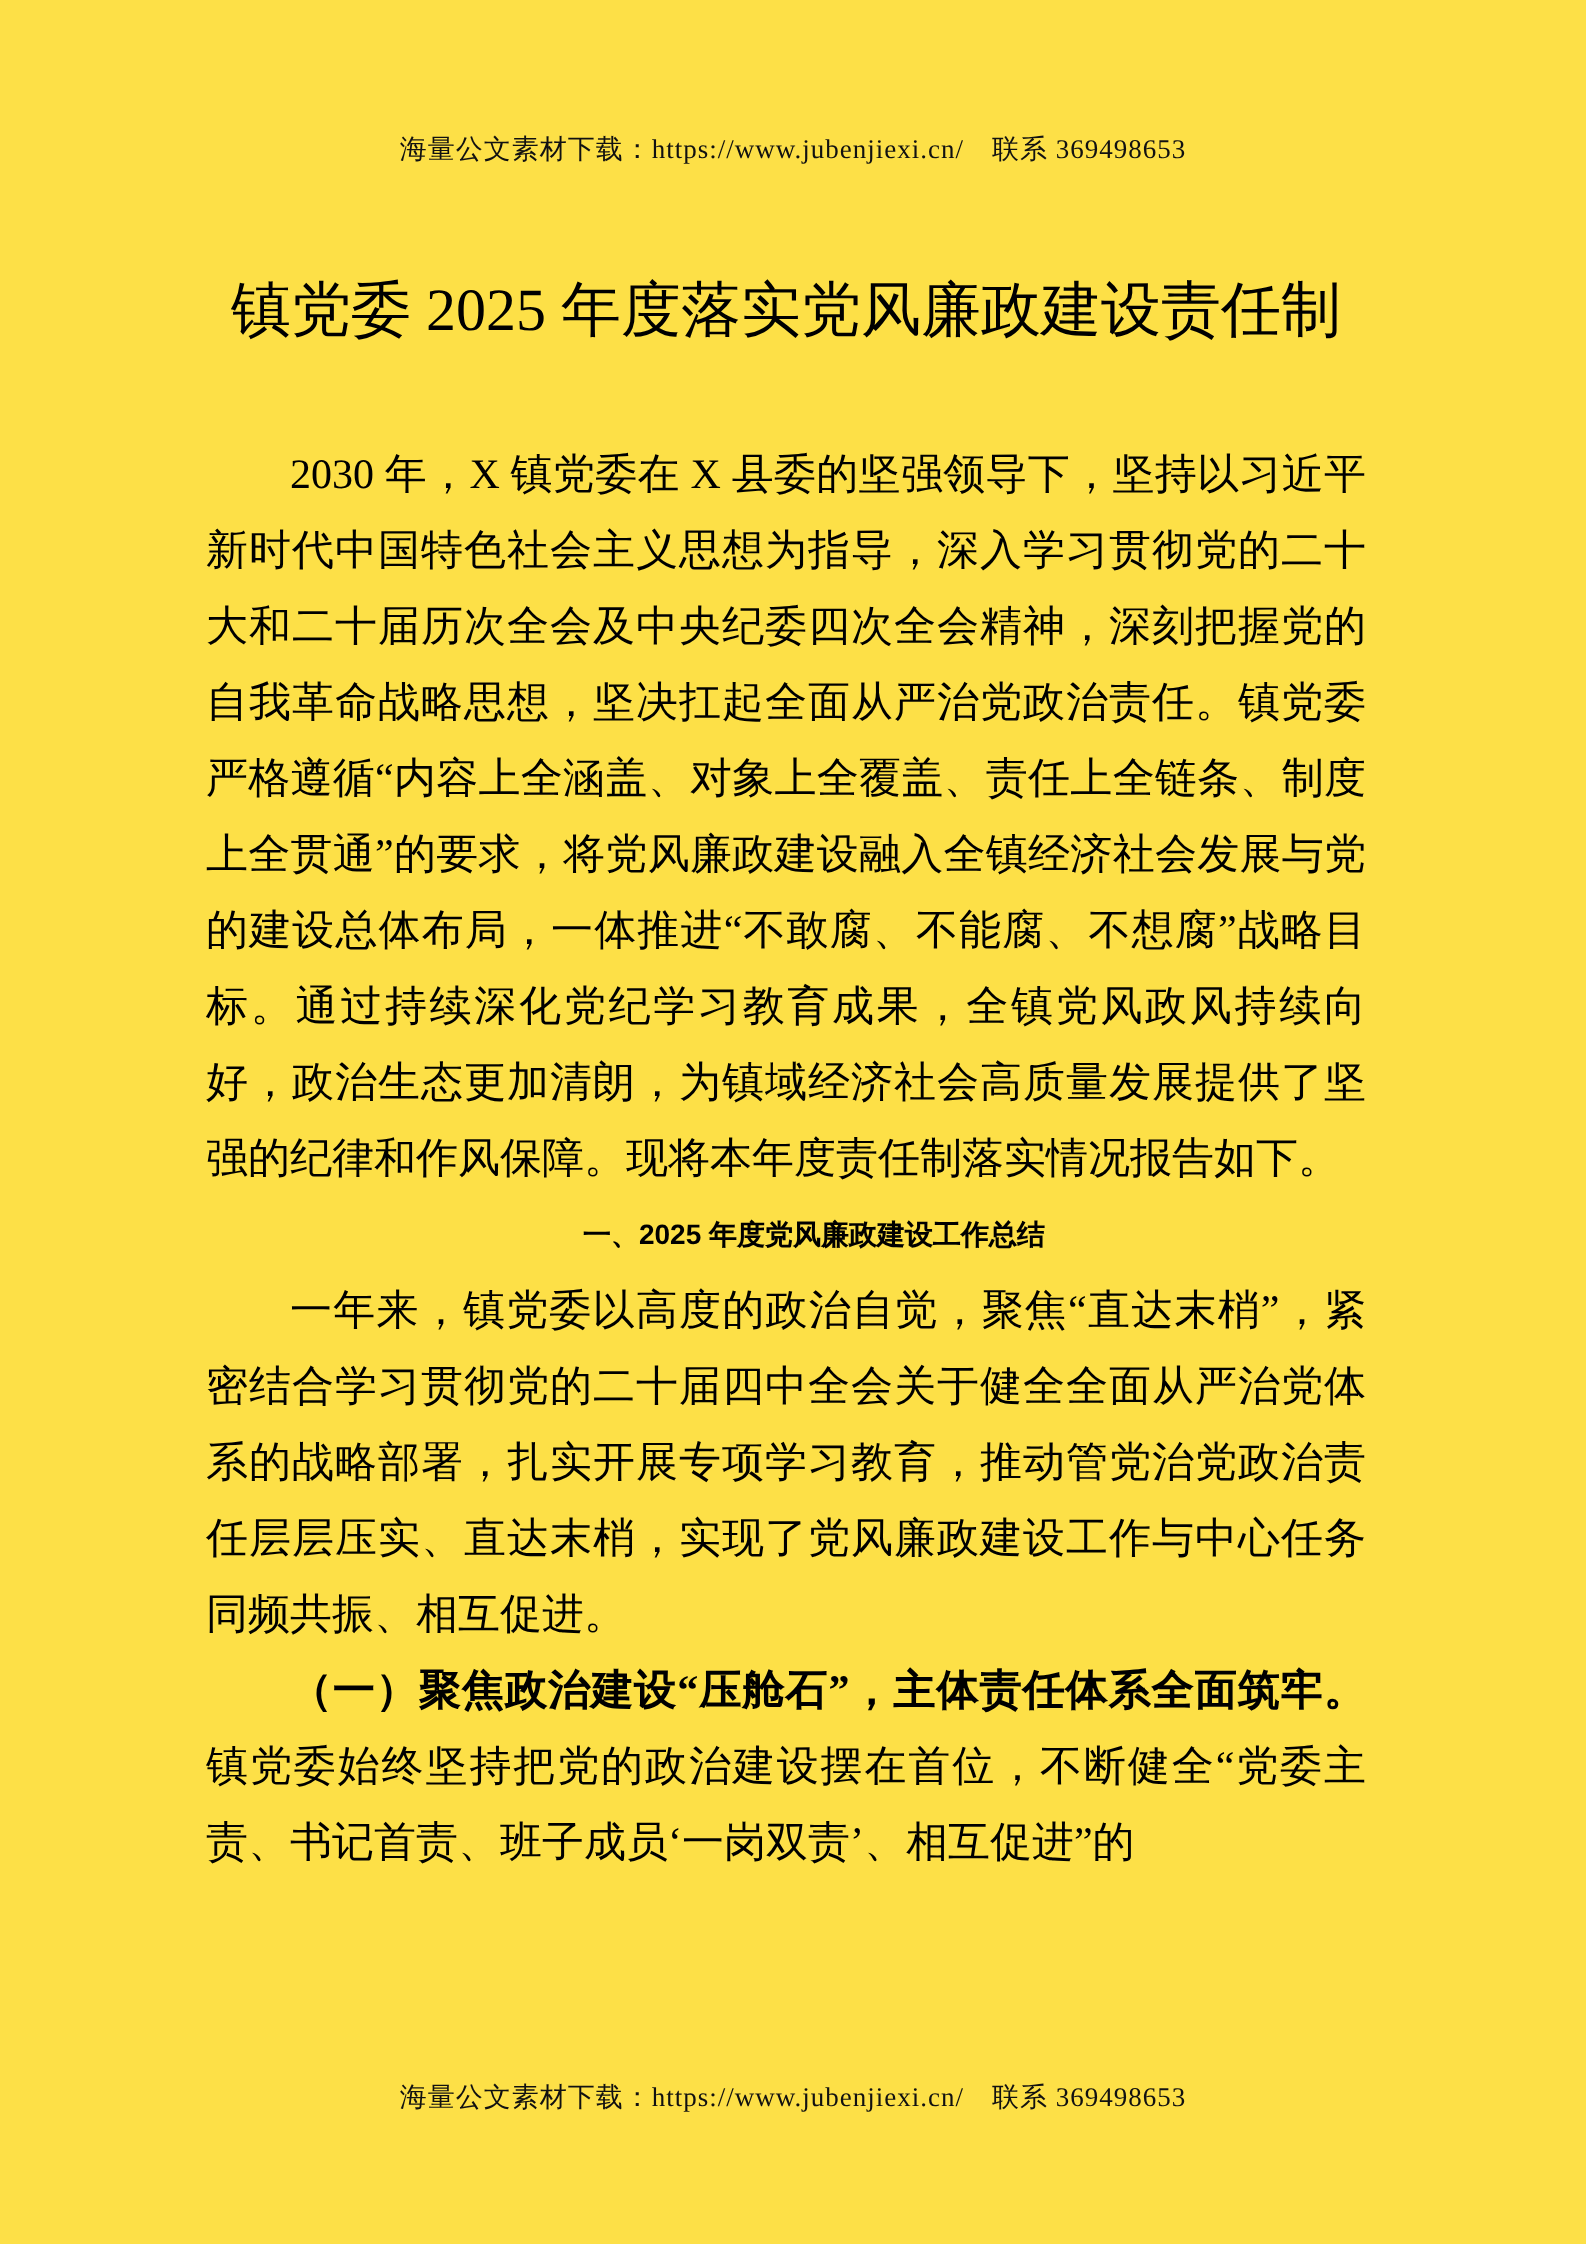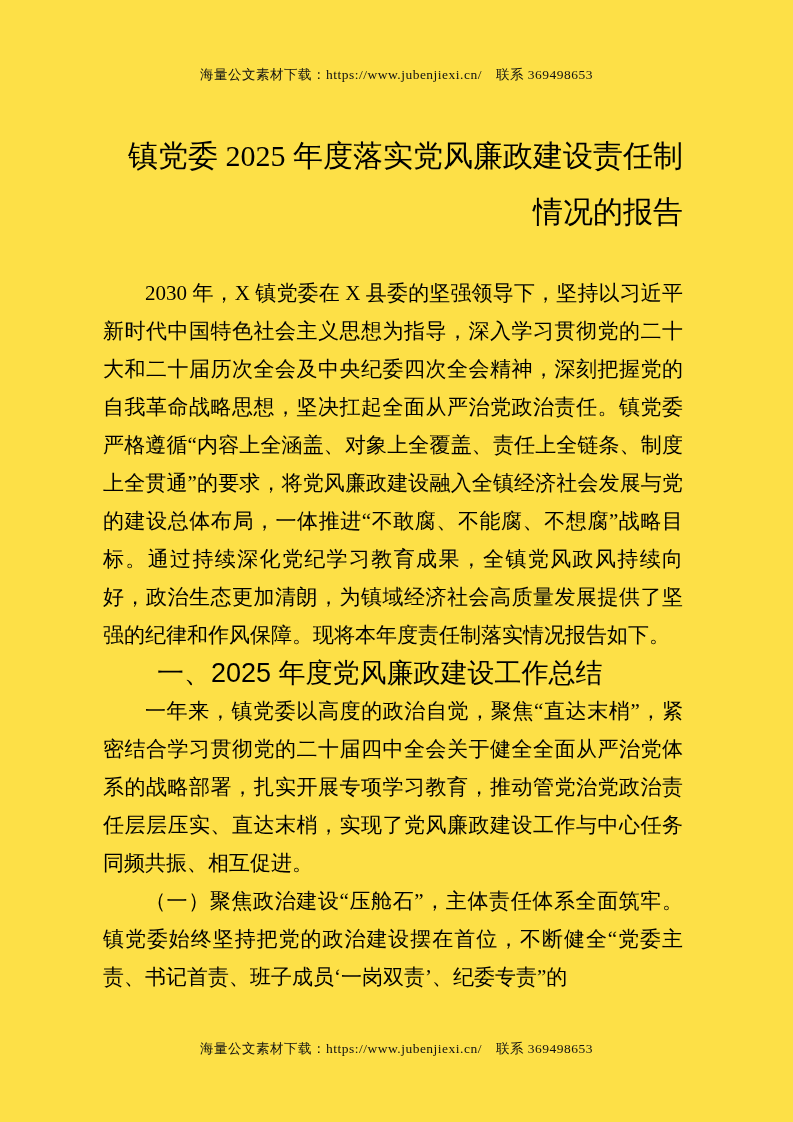--- a/index.html
+++ b/index.html
@@ -33,63 +33,63 @@
     position: absolute;
     top: 128px;
     left: 103px;
     width: 580px;
   }
   .doc-title {
     margin: 0 0 34px 0;
     font-size: 30px;
     font-weight: 400;
     line-height: 56px;
-    text-align: right;
+    text-align: center;
     font-family: "Liberation Serif", serif;
   }
   .title-line { display: block; }
   .para {
     margin: 0;
     font-size: 21px;
     line-height: 38px;
     text-align: justify;
     text-indent: 2em;
     word-break: break-all;
   }
   .section-heading {
     margin: 0;
-    font-size: 27px;
+    font-size: 14px;
     line-height: 38px;
-    font-weight: 400;
+    font-weight: 700;
     font-family: "Liberation Sans", sans-serif;
     text-indent: 2em;
+    text-align: center;
   }
   .subsection-lead {
-    font-weight: 400;
+    font-weight: 700;
   }
 </style>
 </head>
 <body>
 
 <div class="page">
 
   <div class="page-header">海量公文素材下载：https://www.jubenjiexi.cn/　联系 369498653</div>
 
   <div class="content">
 
     <h1 class="doc-title">
       <span class="title-line">镇党委 2025 年度落实党风廉政建设责任制</span>
-      <span class="title-line">情况的报告</span>
     </h1>
 
     <p class="para">2030 年，X 镇党委在 X 县委的坚强领导下，坚持以习近平新时代中国特色社会主义思想为指导，深入学习贯彻党的二十大和二十届历次全会及中央纪委四次全会精神，深刻把握党的自我革命战略思想，坚决扛起全面从严治党政治责任。镇党委严格遵循“内容上全涵盖、对象上全覆盖、责任上全链条、制度上全贯通”的要求，将党风廉政建设融入全镇经济社会发展与党的建设总体布局，一体推进“不敢腐、不能腐、不想腐”战略目标。通过持续深化党纪学习教育成果，全镇党风政风持续向好，政治生态更加清朗，为镇域经济社会高质量发展提供了坚强的纪律和作风保障。现将本年度责任制落实情况报告如下。</p>
 
     <h2 class="section-heading">一、2025 年度党风廉政建设工作总结</h2>
 
     <p class="para">一年来，镇党委以高度的政治自觉，聚焦“直达末梢”，紧密结合学习贯彻党的二十届四中全会关于健全全面从严治党体系的战略部署，扎实开展专项学习教育，推动管党治党政治责任层层压实、直达末梢，实现了党风廉政建设工作与中心任务同频共振、相互促进。</p>
 
-    <p class="para"><span class="subsection-lead">（一）聚焦政治建设“压舱石”，主体责任体系全面筑牢。</span><span>镇党委始终坚持把党的政治建设摆在首位，不断健全“党委主责、书记首责、班子成员‘一岗双责’、纪委专责”的</span></p>
+    <p class="para"><span class="subsection-lead">（一）聚焦政治建设“压舱石”，主体责任体系全面筑牢。</span><span>镇党委始终坚持把党的政治建设摆在首位，不断健全“党委主责、书记首责、班子成员‘一岗双责’、相互促进”的</span></p>
 
   </div>
 
   <div class="page-footer">海量公文素材下载：https://www.jubenjiexi.cn/　联系 369498653</div>
 
 </div>
 
 </body></html>

